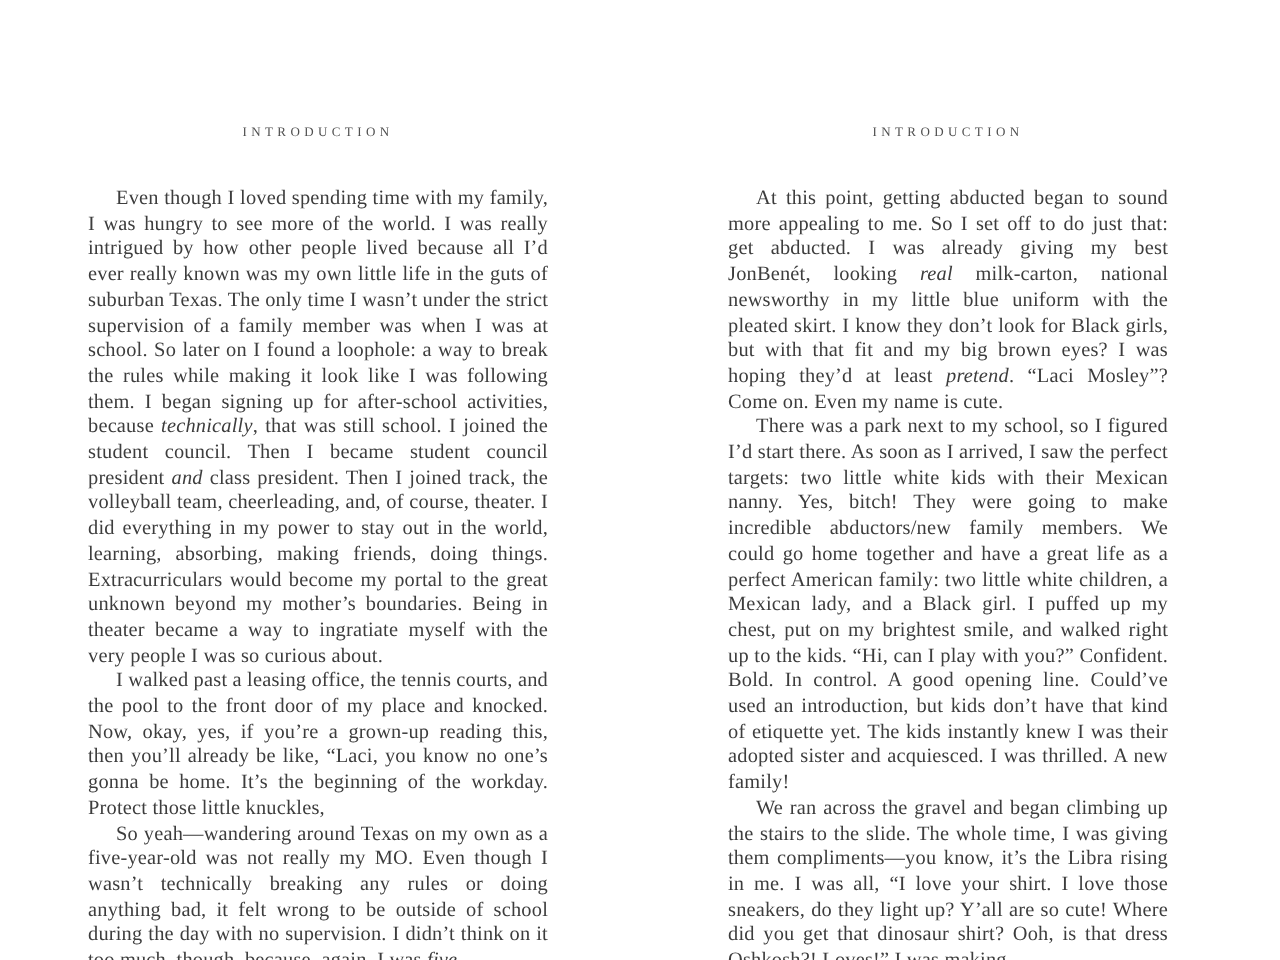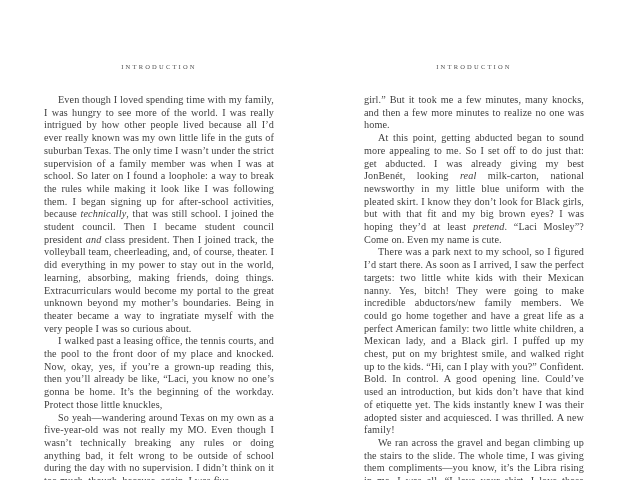--- a/index.html
+++ b/index.html
@@ -69,21 +69,20 @@
         <p class="indent"><span>Even though I loved spending time with my family, I was hungry to see more of the world. I was really intrigued by how other people lived because all I’d ever really known was my own little life in the guts of suburban Texas. The only time I wasn’t under the strict supervision of a family member was when I was at school. So later on I found a loophole: a way to break the rules while making it look like I was following them. I began signing up for after-school activities, because </span><em>technically</em><span>, that was still school. I joined the student council. Then I became student council president </span><em>and</em><span> class president. Then I joined track, the volleyball team, cheerleading, and, of course, theater. I did everything in my power to stay out in the world, learning, absorbing, making friends, doing things. Extracurriculars would become my portal to the great unknown beyond my mother’s boundaries. Being in theater became a way to ingratiate myself with the very people I was so curious about.</span></p>
         <p class="indent"><span>I walked past a leasing office, the tennis courts, and the pool to the front door of my place and knocked. Now, okay, yes, if you’re a grown-up reading this, then you’ll already be like, “Laci, you know no one’s gonna be home. It’s the beginning of the workday. Protect those little knuckles,</span></p>
         <p class="indent"><span>So yeah—wandering around Texas on my own as a five-year-old was not really my MO. Even though I wasn’t technically breaking any rules or doing anything bad, it felt wrong to be outside of school during the day with no supervision. I didn’t think on it too much, though, because, again, I was </span><em>five</em><span>.</span></p>
       </div>
     <div class="folio">xvi</div>
   </div>
 
   <div class="page right">
     <div class="running-head">INTRODUCTION</div>
     <div class="body-text">
-        <p><span>girl.” But it took me a few minutes, many knocks, and then a few more minutes to realize no one was home.</span></p>
         <p class="indent"><span>At this point, getting abducted began to sound more appealing to me. So I set off to do just that: get abducted. I was already giving my best JonBenét, looking </span><em>real</em><span> milk-carton, national newsworthy in my little blue uniform with the pleated skirt. I know they don’t look for Black girls, but with that fit and my big brown eyes? I was hoping they’d at least </span><em>pretend</em><span>. “Laci Mosley”? Come on. Even my name is cute.</span></p>
         <p class="indent"><span>There was a park next to my school, so I figured I’d start there. As soon as I arrived, I saw the perfect targets: two little white kids with their Mexican nanny. Yes, bitch! They were going to make incredible abductors/new family members. We could go home together and have a great life as a perfect American family: two little white children, a Mexican lady, and a Black girl. I puffed up my chest, put on my brightest smile, and walked right up to the kids. “Hi, can I play with you?” Confident. Bold. In control. A good opening line. Could’ve used an introduction, but kids don’t have that kind of etiquette yet. The kids instantly knew I was their adopted sister and acquiesced. I was thrilled. A new family!</span></p>
         <p class="indent"><span>We ran across the gravel and began climbing up the stairs to the slide. The whole time, I was giving them compliments—you know, it’s the Libra rising in me. I was all, “I love your shirt. I love those sneakers, do they light up? Y’all are so cute! Where did you get that dinosaur shirt? Ooh, is that dress Oshkosh?! Loves!” I was making</span></p>
       </div>
     <div class="folio">look</div>
   </div>
 
 </div>
 
 </body></html>

